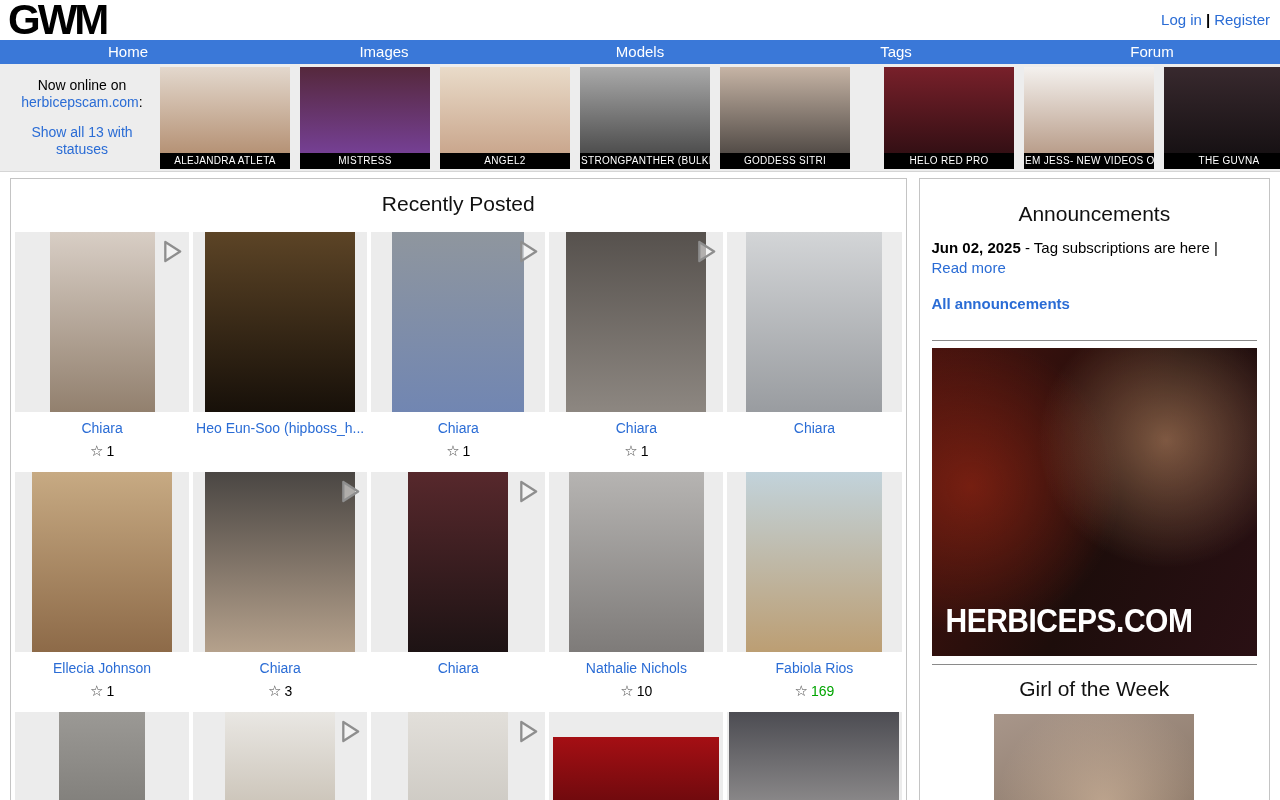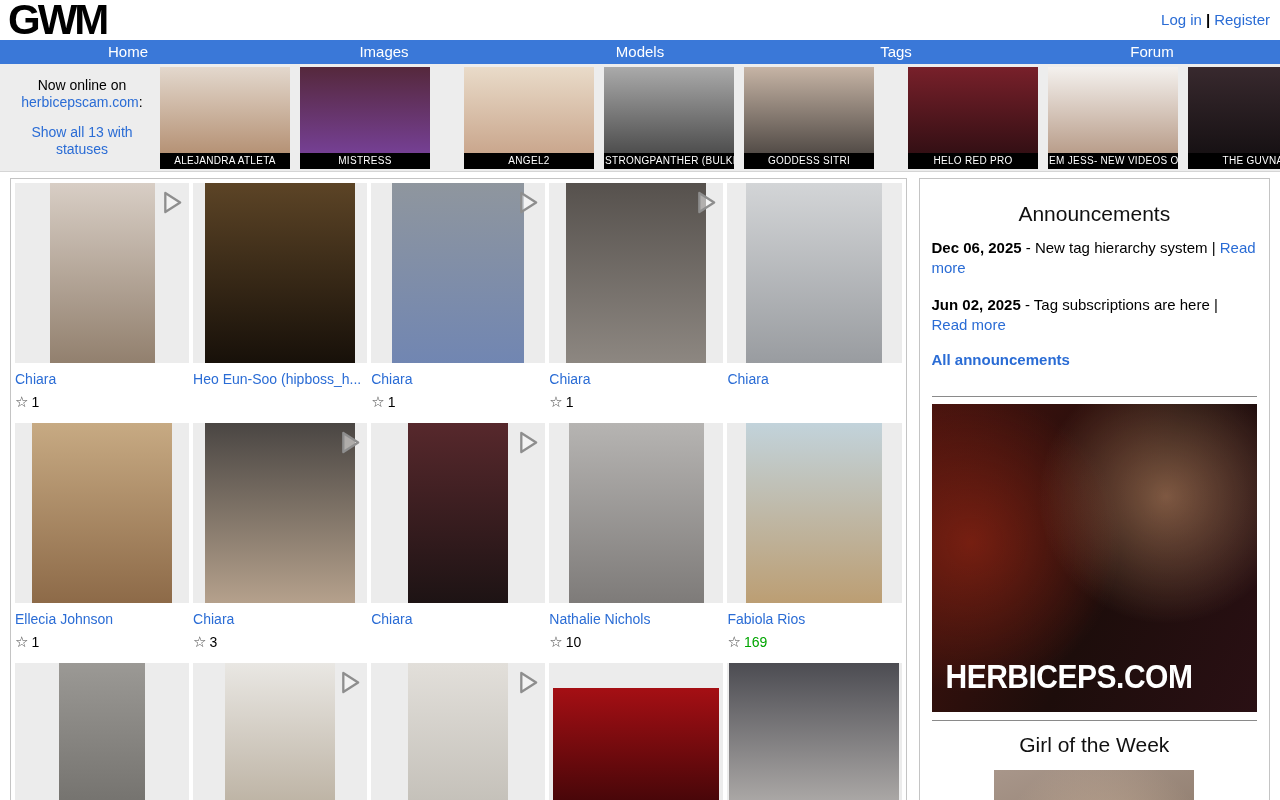--- a/index.html
+++ b/index.html
@@ -34,21 +34,21 @@
     white-space:nowrap; overflow:hidden; letter-spacing:.3px; }
 
   
   .content { display:flex; align-items:flex-start; padding:6px 10px 0 10px; gap:12px; }
   .panel { background:#fff; border:1px solid #c4c4c4; }
   .main { width:898px; min-height:1100px; }
   .panel-title { font-size:21px; text-align:center; margin:13px 0 12px; color:#111; }
 
   .grid { display:grid; grid-template-columns:repeat(5,1fr); column-gap:4px;
     row-gap:13px; padding:4px; }
-  .cell { }
+  .cell { text-align:center; }
   .imgbox { height:180px; background:#ececec; position:relative; display:flex;
     align-items:center; justify-content:center; cursor:pointer; }
   .photo { height:180px; }
   .play { position:absolute; top:6px; right:5px; width:23px; height:27px; }
   .name-row { margin-top:8px; font-size:14px; height:17px; white-space:nowrap;
     overflow:hidden; }
   .name-row a { color:#2a6cd5; text-decoration:none; }
   .star-row { margin-top:5px; font-size:14px; height:17px; color:#000; }
   .star-row .star { color:#444; font-size:15px; margin-right:3px; }
 
@@ -99,21 +99,21 @@
     <div class="gap"></div>
     <a href="#">Show all 13 with statuses</a>
   </div>
   <div class="thumbs">
       <div class="thumb" style="background: linear-gradient(rgb(227, 216, 205), rgb(173, 133, 101));">
     <div class="thumb-label">ALEJANDRA ATLETA</div>
   </div>
       <div class="thumb" style="background: linear-gradient(rgb(85, 40, 60), rgb(123, 68, 164));">
     <div class="thumb-label">MISTRESS</div>
   </div>
-      <div class="thumb" style="background: linear-gradient(rgb(233, 219, 201), rgb(196, 157, 130)); margin-left: 24px;">
+      <div class="thumb" style="background: linear-gradient(rgb(233, 219, 201), rgb(196, 157, 130));">
     <div class="thumb-label">ANGEL2</div>
   </div>
       <div class="thumb" style="background: linear-gradient(rgb(170, 170, 170), rgb(61, 61, 61));">
     <div class="thumb-label">STRONGPANTHER (BULKIN</div>
   </div>
       <div class="thumb" style="background: linear-gradient(rgb(198, 180, 165), rgb(62, 57, 54));">
     <div class="thumb-label">GODDESS SITRI</div>
   </div>
       <div class="thumb" style="background: linear-gradient(rgb(120, 32, 42), rgb(39, 12, 16)); margin-left: 24px;">
     <div class="thumb-label">HELO RED PRO</div>
@@ -123,20 +123,21 @@
   </div>
       <div class="thumb" style="background: linear-gradient(rgb(56, 41, 46), rgb(17, 13, 15));">
     <div class="thumb-label">THE GUVNA</div>
   </div>
     </div>
 </div>
 
 <div class="content">
 
   <div class="panel main">
+    <div class="panel-title">Recently Posted</div>
     <div class="grid">
         <div class="cell">
     <div class="imgbox">
       <div class="photo" style="width: 105px; height: 180px; background: linear-gradient(rgb(216, 206, 197), rgb(146, 128, 110));"></div>
       <svg class="play" viewBox="0 0 24 28">
         <path d="M4.5 4 L20 14 L4.5 24 Z" fill="rgba(250,250,250,0.55)" stroke="#8e8e8e" stroke-width="2.4" stroke-linejoin="round"></path>
       </svg>
     </div>
     <div class="name-row">
       <a href="#">Chiara</a>
@@ -299,21 +300,20 @@
 
     </div>
 
   </div>
       </div>
   </div>
 
   <div class="panel sidebar">
     <div class="panel-title">Announcements</div>
     <div>
-        <p class="ann"><b>Dec 06, 2025</b><span> - New tag hierarchy system | </span><a href="#">Read more</a></p>
         <p class="ann"><b>Jun 02, 2025</b><span> - Tag subscriptions are here | </span><a href="#">Read more</a></p>
       </div>
     <a class="all-link" href="#">All announcements</a>
     <hr>
     <div class="banner">
       <div class="banner-text">HERBICEPS.COM</div>
     </div>
     <hr class="below">
     <div class="gotw-title">Girl of the Week</div>
     <div class="gotw-img"></div>

